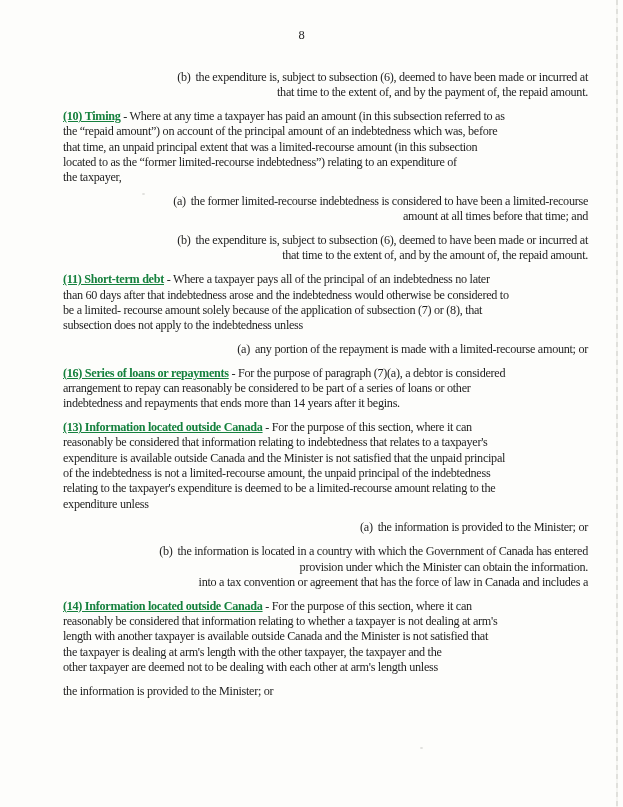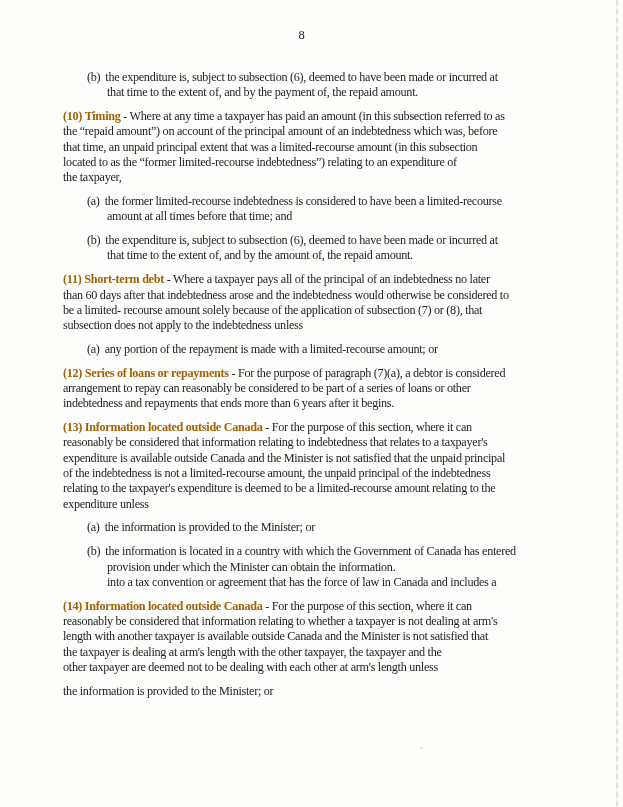--- a/index.html
+++ b/index.html
@@ -29,24 +29,24 @@
     position: absolute;
     top: 70px;
     left: 63px;
     width: 525px;
     font-size: 12.2px;
     line-height: 15.3px;
     letter-spacing: -0.3px;
   }
   .block { margin: 0 0 8.5px 0; }
   .line { white-space: nowrap; }
-  .sub { margin-left: 24px; }
+  .sub { margin-left: 38px; text-align: right; }
   .sub .line.cont { padding-left: 20px; }
   .marker { margin-right: 5px; }
-  .lead { font-weight: bold; color: #a16207; }
+  .lead { font-weight: bold; color: #15803d; text-decoration: underline; }
   .scan-edge {
     position: absolute;
     top: 0;
     bottom: 0;
     left: 616px;
     width: 2px;
     background: repeating-linear-gradient(
       to bottom,
       #d9d9d4 0px, #d9d9d4 5px,
       #f2f2ee 5px, #f2f2ee 9px
@@ -91,23 +91,23 @@
       <div class="block para">
         <div class="line"><span class="lead">(11) Short-term debt</span><span> - Where a taxpayer pays all of the principal of an indebtedness no later</span></div>
         <div class="line cont">than 60 days after that indebtedness arose and the indebtedness would otherwise be considered to</div>
         <div class="line cont">be a limited- recourse amount solely because of the application of subsection (7) or (8), that</div>
         <div class="line cont">subsection does not apply to the indebtedness unless</div>
       </div>
       <div class="block sub">
         <div class="line"><span class="marker">(a)</span><span>any portion of the repayment is made with a limited-recourse amount; or</span></div>
       </div>
       <div class="block para">
-        <div class="line"><span class="lead">(12) Series of loans or repayments</span><span> - For the purpose of paragraph (7)(a), a debtor is considered</span></div>
+        <div class="line"><span class="lead">(16) Series of loans or repayments</span><span> - For the purpose of paragraph (7)(a), a debtor is considered</span></div>
         <div class="line cont">arrangement to repay can reasonably be considered to be part of a series of loans or other</div>
-        <div class="line cont">indebtedness and repayments that ends more than 6 years after it begins.</div>
+        <div class="line cont">indebtedness and repayments that ends more than 14 years after it begins.</div>
       </div>
       <div class="block para">
         <div class="line"><span class="lead">(13) Information located outside Canada</span><span> - For the purpose of this section, where it can</span></div>
         <div class="line cont">reasonably be considered that information relating to indebtedness that relates to a taxpayer's</div>
         <div class="line cont">expenditure is available outside Canada and the Minister is not satisfied that the unpaid principal</div>
         <div class="line cont">of the indebtedness is not a limited-recourse amount, the unpaid principal of the indebtedness</div>
         <div class="line cont">relating to the taxpayer's expenditure is deemed to be a limited-recourse amount relating to the</div>
         <div class="line cont">expenditure unless</div>
       </div>
       <div class="block sub">

